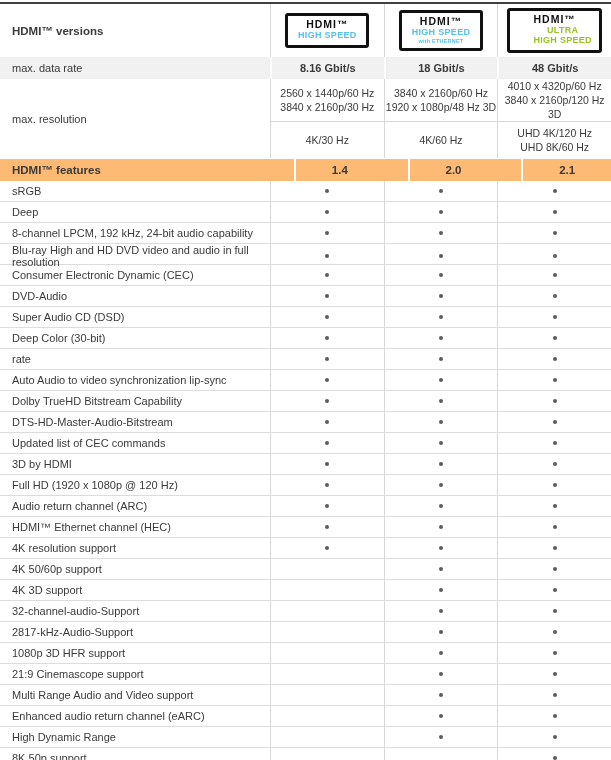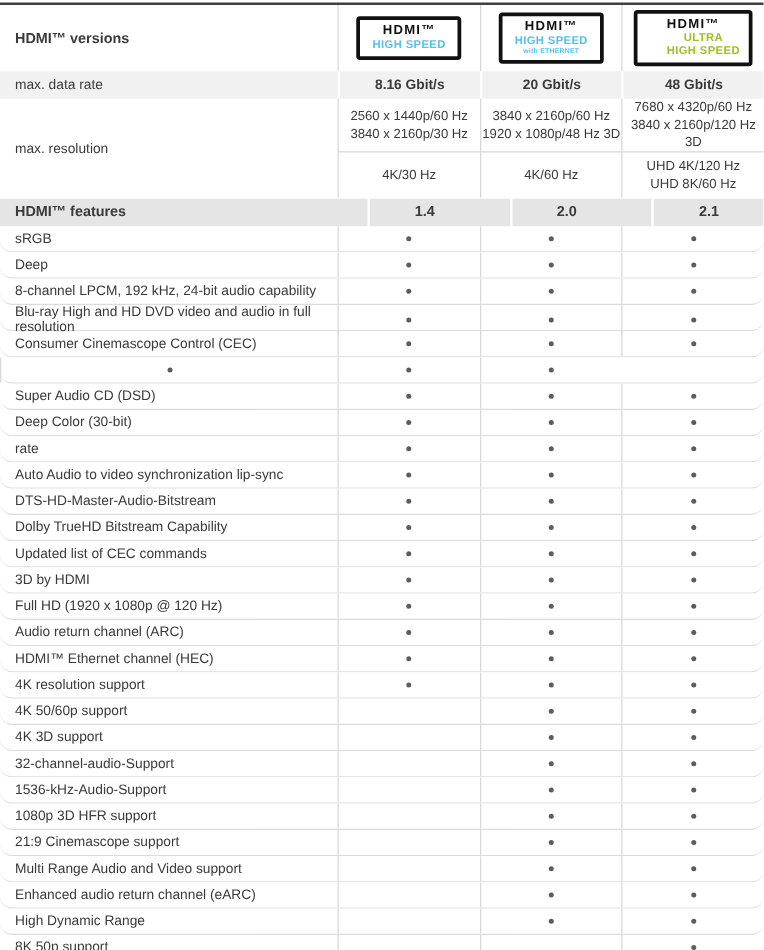--- a/index.html
+++ b/index.html
@@ -13,23 +13,23 @@
   .vcell{justify-content:center;border-left:1px solid #d8d8d8;}
   .vcell.wsep{border-left:2px solid #fff;}
   .row-versions{height:53px;}
   .row-datarate{height:22px;background:#f1f1f1;}
   .row-datarate .val{font-weight:700;font-size:11px;}
   .grid-res{height:79px;grid-template-rows:43px 36px;}
   .res-label{grid-row:1/3;}
   .res-cell{flex-direction:column;justify-content:center;text-align:center;
             font-size:10.5px;line-height:1.35;}
   .res-top{border-bottom:1px solid #d8d8d8;}
-  .row-green{height:22px;background:#e5e5e5;margin-top:1px;gap:24px;}
+  .row-green{height:22px;background:#fdba74;margin-top:1px;gap:24px;}
   .row-green .val{font-weight:700;font-size:11.5px;}
-  .feature-row{height:20px;border-bottom:1px solid #dcdcdc;border-radius:10px;}
+  .feature-row{height:20px;border-bottom:1px solid #dcdcdc;}
   .feature-row:last-child{border-bottom:2px solid #b5b5b5;}
   .feature-label{font-size:11px;}
   .dot{width:4px;height:4px;border-radius:50%;background:#5c5c5c;}
   .badge{border:3px solid #101010;border-radius:3px;background:#fff;
          padding:3px 7px 4px;min-width:64px;text-align:center;line-height:1.1;}
   .badge-logo{font-weight:800;font-size:10.5px;letter-spacing:1px;color:#101010;}
   .badge-line{font-weight:700;font-size:9px;letter-spacing:.3px;}
   .badge-line.blue{color:#55c0e8;}
   .badge-line.green{color:#9ac121;margin-left:16px;}
   .badge-line.small{font-size:5.5px;letter-spacing:.2px;}
@@ -61,36 +61,36 @@
           <div class="badge-logo">HDMI™</div>
           <div class="badge-line green">ULTRA</div>
           <div class="badge-line green">HIGH SPEED</div>
         </div>
       </div>
     </div>
 
   <div class="grid row-datarate">
     <div class="cell lbl">max. data rate</div>
     <div class="cell vcell wsep val">8.16 Gbit/s</div>
-    <div class="cell vcell wsep val">20 Gbit/s</div>
+    <div class="cell vcell wsep val">18 Gbit/s</div>
     <div class="cell vcell wsep val">48 Gbit/s</div>
   </div>
 
   <div class="grid grid-res">
     <div class="cell lbl res-label">max. resolution</div>
     <div class="cell vcell res-cell res-top">
       <div>2560 x 1440p/60 Hz</div>
       <div>3840 x 2160p/30 Hz</div>
     </div>
     <div class="cell vcell res-cell res-top">
       <div>3840 x 2160p/60 Hz</div>
       <div>1920 x 1080p/48 Hz 3D</div>
     </div>
     <div class="cell vcell res-cell res-top">
-      <div>7680 x 4320p/60 Hz</div>
+      <div>4010 x 4320p/60 Hz</div>
       <div>3840 x 2160p/120 Hz 3D</div>
     </div>
     <div class="cell vcell res-cell">
       <div>4K/30 Hz</div>
     </div>
     <div class="cell vcell res-cell">
       <div>4K/60 Hz</div>
     </div>
     <div class="cell vcell res-cell">
       <div>UHD 4K/120 Hz</div>
@@ -148,32 +148,33 @@
           <div class="dot"></div>
         </div>
         <div class="cell vcell">
           <div class="dot"></div>
         </div>
         <div class="cell vcell">
           <div class="dot"></div>
         </div>
       </div>
       <div class="grid feature-row">
-        <div class="cell lbl feature-label">Consumer Cinemascope Control (CEC)</div>
-        <div class="cell vcell">
-          <div class="dot"></div>
-        </div>
-        <div class="cell vcell">
-          <div class="dot"></div>
-        </div>
-        <div class="cell vcell">
-          <div class="dot"></div>
-        </div>
-      </div>
-      <div class="grid feature-row">
+        <div class="cell lbl feature-label">Consumer Electronic Dynamic (CEC)</div>
+        <div class="cell vcell">
+          <div class="dot"></div>
+        </div>
+        <div class="cell vcell">
+          <div class="dot"></div>
+        </div>
+        <div class="cell vcell">
+          <div class="dot"></div>
+        </div>
+      </div>
+      <div class="grid feature-row">
+        <div class="cell lbl feature-label">DVD-Audio</div>
         <div class="cell vcell">
           <div class="dot"></div>
         </div>
         <div class="cell vcell">
           <div class="dot"></div>
         </div>
         <div class="cell vcell">
           <div class="dot"></div>
         </div>
       </div>
@@ -219,44 +220,44 @@
           <div class="dot"></div>
         </div>
         <div class="cell vcell">
           <div class="dot"></div>
         </div>
         <div class="cell vcell">
           <div class="dot"></div>
         </div>
       </div>
       <div class="grid feature-row">
+        <div class="cell lbl feature-label">Dolby TrueHD Bitstream Capability</div>
+        <div class="cell vcell">
+          <div class="dot"></div>
+        </div>
+        <div class="cell vcell">
+          <div class="dot"></div>
+        </div>
+        <div class="cell vcell">
+          <div class="dot"></div>
+        </div>
+      </div>
+      <div class="grid feature-row">
         <div class="cell lbl feature-label">DTS-HD-Master-Audio-Bitstream</div>
         <div class="cell vcell">
           <div class="dot"></div>
         </div>
         <div class="cell vcell">
           <div class="dot"></div>
         </div>
         <div class="cell vcell">
           <div class="dot"></div>
         </div>
       </div>
       <div class="grid feature-row">
-        <div class="cell lbl feature-label">Dolby TrueHD Bitstream Capability</div>
-        <div class="cell vcell">
-          <div class="dot"></div>
-        </div>
-        <div class="cell vcell">
-          <div class="dot"></div>
-        </div>
-        <div class="cell vcell">
-          <div class="dot"></div>
-        </div>
-      </div>
-      <div class="grid feature-row">
         <div class="cell lbl feature-label">Updated list of CEC commands</div>
         <div class="cell vcell">
           <div class="dot"></div>
         </div>
         <div class="cell vcell">
           <div class="dot"></div>
         </div>
         <div class="cell vcell">
           <div class="dot"></div>
         </div>
@@ -345,21 +346,21 @@
         <div class="cell lbl feature-label">32-channel-audio-Support</div>
         <div class="cell vcell"></div>
         <div class="cell vcell">
           <div class="dot"></div>
         </div>
         <div class="cell vcell">
           <div class="dot"></div>
         </div>
       </div>
       <div class="grid feature-row">
-        <div class="cell lbl feature-label">1536-kHz-Audio-Support</div>
+        <div class="cell lbl feature-label">2817-kHz-Audio-Support</div>
         <div class="cell vcell"></div>
         <div class="cell vcell">
           <div class="dot"></div>
         </div>
         <div class="cell vcell">
           <div class="dot"></div>
         </div>
       </div>
       <div class="grid feature-row">
         <div class="cell lbl feature-label">1080p 3D HFR support</div>

